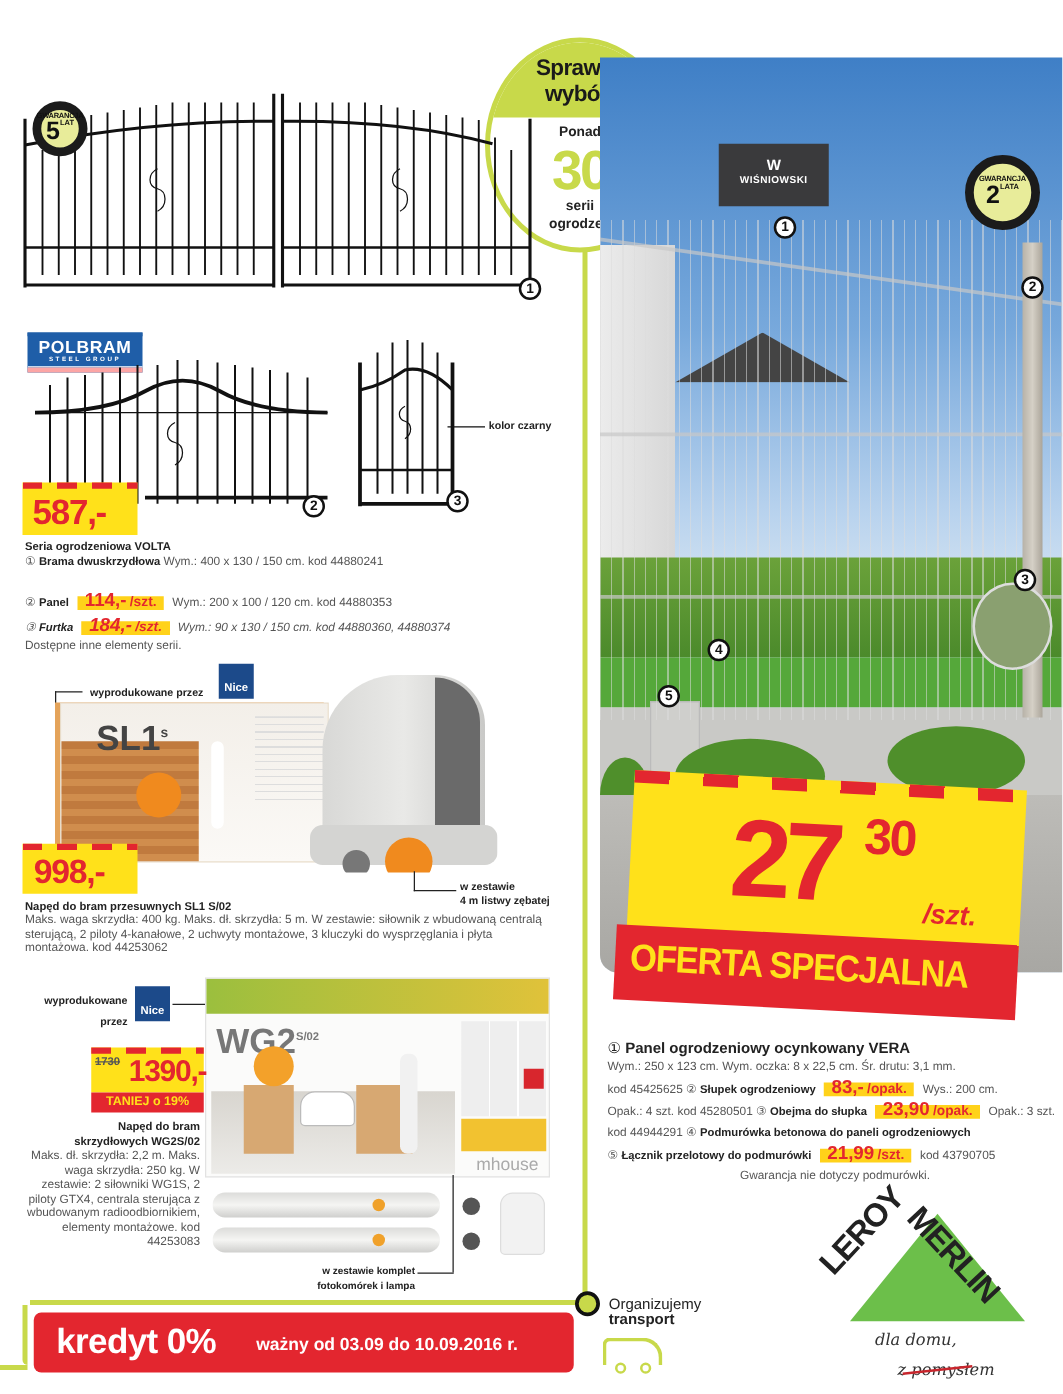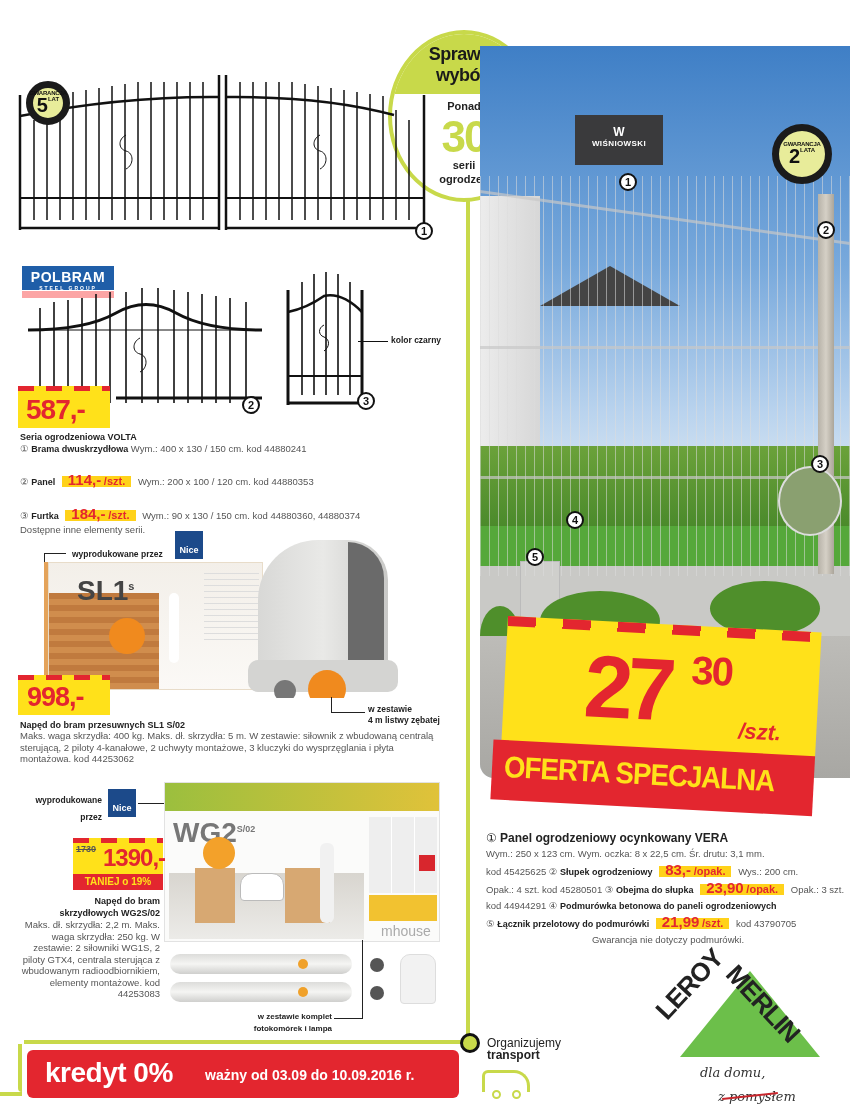--- a/index.html
+++ b/index.html
@@ -109,21 +109,21 @@
       <path d="M306 65 c-8 4 -8 14 0 16 c8 2 8 14 0 18" stroke-width="1"></path>
     </g>
   </svg>
 </div>
 <div class="warranty" style="left:26px; top:81px; width:44px; height:44px;">
   <span class="w-lbl">GWARANCJA</span>
   <span><span class="w-num">5</span><span class="w-unit">LAT</span></span>
 </div>
 <div class="num" style="left:415px; top:222px;">1</div>
 
-<div class="abs" style="left:22px; top:266px; width:92px; height:32px; background:#1f5ea8; border-top:3px solid #1f5ea8; border-bottom:7px solid #fca5a5; box-shadow: inset 0 -1px 0 #fff;">
+<div class="abs" style="left:22px; top:266px; width:92px; height:32px; background:#1f5ea8; border-top:3px solid #1f5ea8; border-bottom:4px solid #fca5a5; box-shadow: inset 0 -1px 0 #fff;">
   <div style="color:#fff; font: bold 14px 'Liberation Sans', sans-serif; text-align:center; line-height:16px; letter-spacing:0.5px;">POLBRAM</div>
   <div style="color:#fff; font: bold 5px 'Liberation Sans', sans-serif; text-align:center; letter-spacing:2px;">STEEL GROUP</div>
 </div>
 
 <div class="abs" style="left:26px; top:278px;">
   <svg width="240" height="135" viewBox="0 0 240 135">
     <g stroke="#111" fill="none" stroke-width="1.6">
       <line x1="2" y1="52" x2="236" y2="52" stroke-width="1"></line>
       <path d="M2 52 Q60 52 90 35 Q120 18 150 35 Q180 52 236 52" stroke-width="3"></path>
       <line x1="90" y1="120" x2="236" y2="120" stroke-width="3"></line>
@@ -179,21 +179,21 @@
     <span>①</span>
     <b>Brama dwuskrzydłowa</b>
     <span>Wym.: 400 x 130 / 150 cm. kod 44880241</span>
   </div>
   <div style="margin-top:17px;">
     <span>②</span>
     <b>Panel</b>
     <span class="inlineprice"><span class="big">114,-</span> <span class="unit">/szt.</span></span>
     <span>Wym.: 200 x 100 / 120 cm. kod 44880353</span>
   </div>
-  <div style="margin-top:18px;">
+  <div style="margin-top:4px;font-style:italic;">
     <span>③</span>
     <b>Furtka</b>
     <span class="inlineprice"><span class="big">184,-</span> <span class="unit">/szt.</span></span>
     <span>Wym.: 90 x 130 / 150 cm. kod 44880360, 44880374</span>
   </div>
   <div>Dostępne inne elementy serii.</div>
 </div>
 
 <div class="abs" style="left:72px; top:549px; font: bold 8.5px 'Liberation Sans', sans-serif; color:#222;">wyprodukowane przez</div>
 <div class="nice-logo" style="left:175px; top:531px; width:28px; height:28px;">Nice</div>

